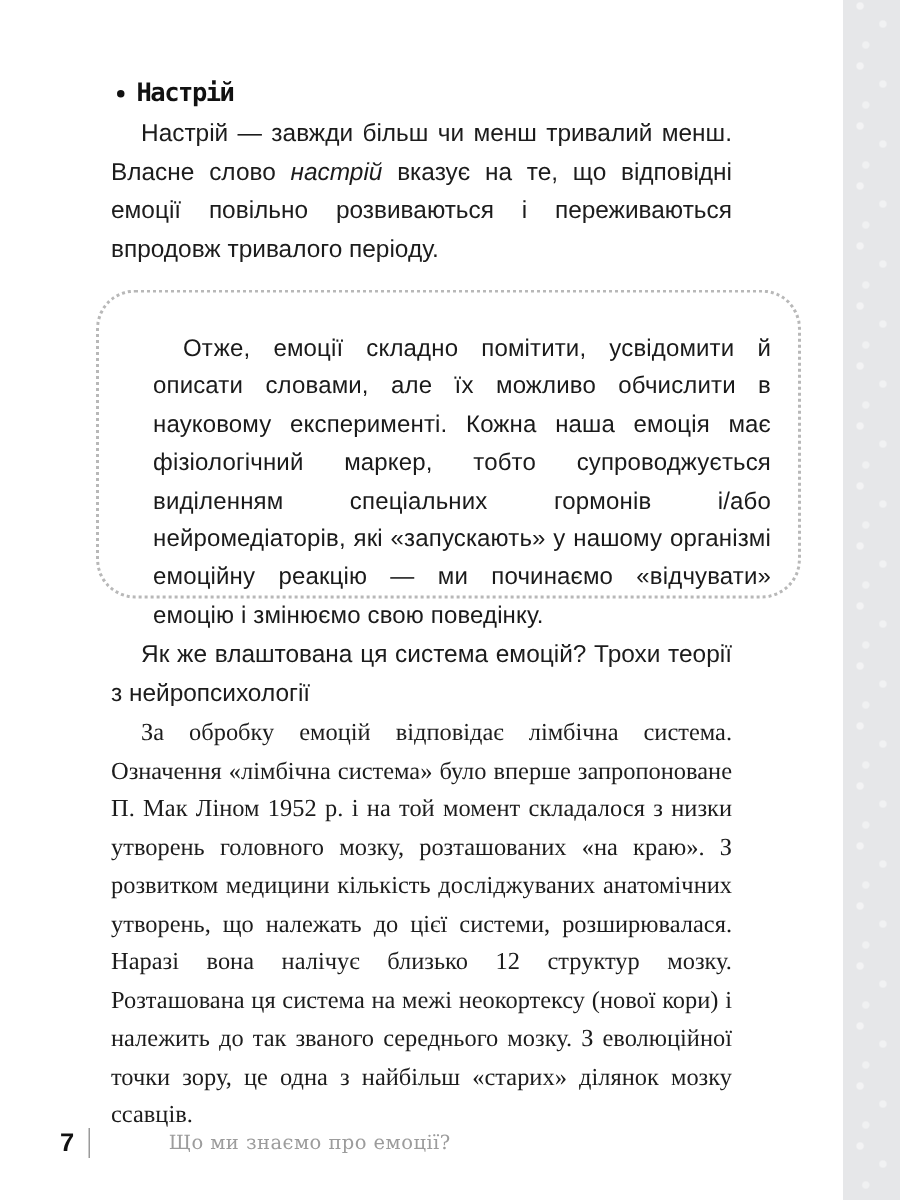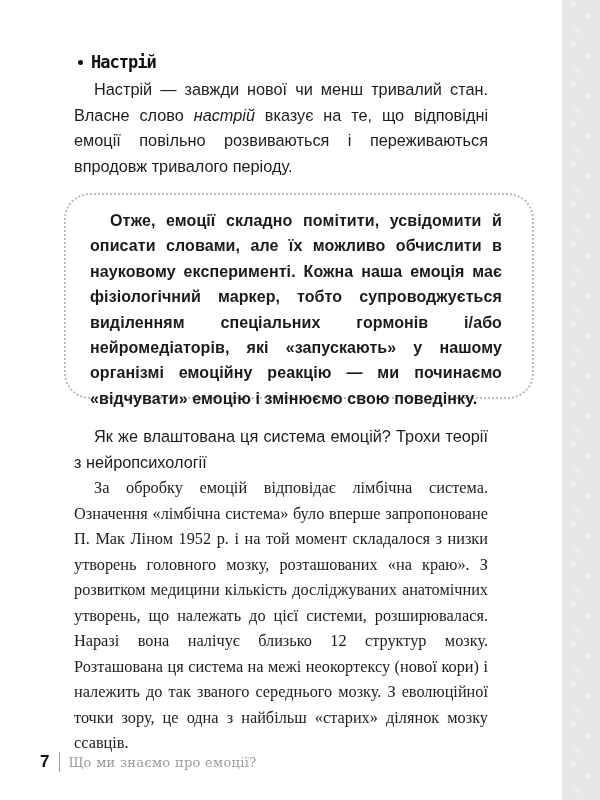--- a/index.html
+++ b/index.html
@@ -77,24 +77,24 @@
       height: 206px;
       border: 2px dotted #b8b8b8;
       border-radius: 26px;
       box-sizing: border-box;
     }
     .callout-text {
       position: absolute;
       left: 90px;
       top: 208px;
       width: 412px;
-      margin: 0;
+      margin: 12px;
       font-size: 16px;
       line-height: 25.4px;
-      font-weight: bold;
+      font-weight: normal;
       text-align: justify;
       color: #1a1a1a;
       letter-spacing: 0.1px;
     }
     .callout-text .indent { display: inline-block; width: 20px; }
 
     .section-heading {
       top: 424px;
       font-weight: normal;
     }
@@ -118,33 +118,34 @@
       width: 1px;
       height: 20px;
       background: #9a9a9a;
       margin-right: 8px;
     }
     .running-title {
       font-family: "DejaVu Serif", serif;
       font-size: 13px;
       color: #9c9c9c;
       letter-spacing: 0.3px;
+      margin-left: 44px;
     }
   </style>
 </head>
 <body>
 
 <div class="page">
 
   <div class="bullet-heading">
     <span class="bullet-dot"></span>
     <span>Настрій</span>
   </div>
 
-  <p class="content para p1"><span class="indent"></span><span>Настрій — завжди нової чи менш тривалий стан. Власне слово </span><em>настрій</em><span> вказує на те, що відповідні емоції повільно розвиваються і переживаються впродовж тривалого періоду.</span></p>
+  <p class="content para p1"><span class="indent"></span><span>Настрій — завжди більш чи менш тривалий менш. Власне слово </span><em>настрій</em><span> вказує на те, що відповідні емоції повільно розвиваються і переживаються впродовж тривалого періоду.</span></p>
 
   <div class="callout"></div>
   <p class="callout-text"><span class="indent"></span><span>Отже, емоції складно помітити, усвідомити й описати словами, але їх можливо обчислити в науковому експерименті. Кожна наша емоція має фізіологічний маркер, тобто супроводжується виділенням спеціальних гормонів і/або нейромедіаторів, які «запускають» у нашому організмі емоційну реакцію — ми починаємо «відчувати» емоцію і змінюємо свою поведінку.</span></p>
 
   <p class="content para section-heading"><span class="indent"></span><span>Як же влаштована ця система емоцій? Трохи теорії з нейропсихології</span></p>
 
   <p class="content para p2"><span class="indent"></span><span>За обробку емоцій відповідає лімбічна система. Означення «лімбічна система» було вперше запропоноване П. Мак Ліном 1952 р. і на той момент складалося з низки утворень головного мозку, розташованих «на краю». З розвитком медицини кількість досліджуваних анатомічних утворень, що належать до цієї системи, розширювалася. Наразі вона налічує близько 12 структур мозку. Розташована ця система на межі неокортексу (нової кори) і належить до так званого середнього мозку. З еволюційної точки зору, це одна з найбільш «старих» ділянок мозку ссавців.</span></p>
 
   <div class="footer">
     <span class="page-number">7</span>

